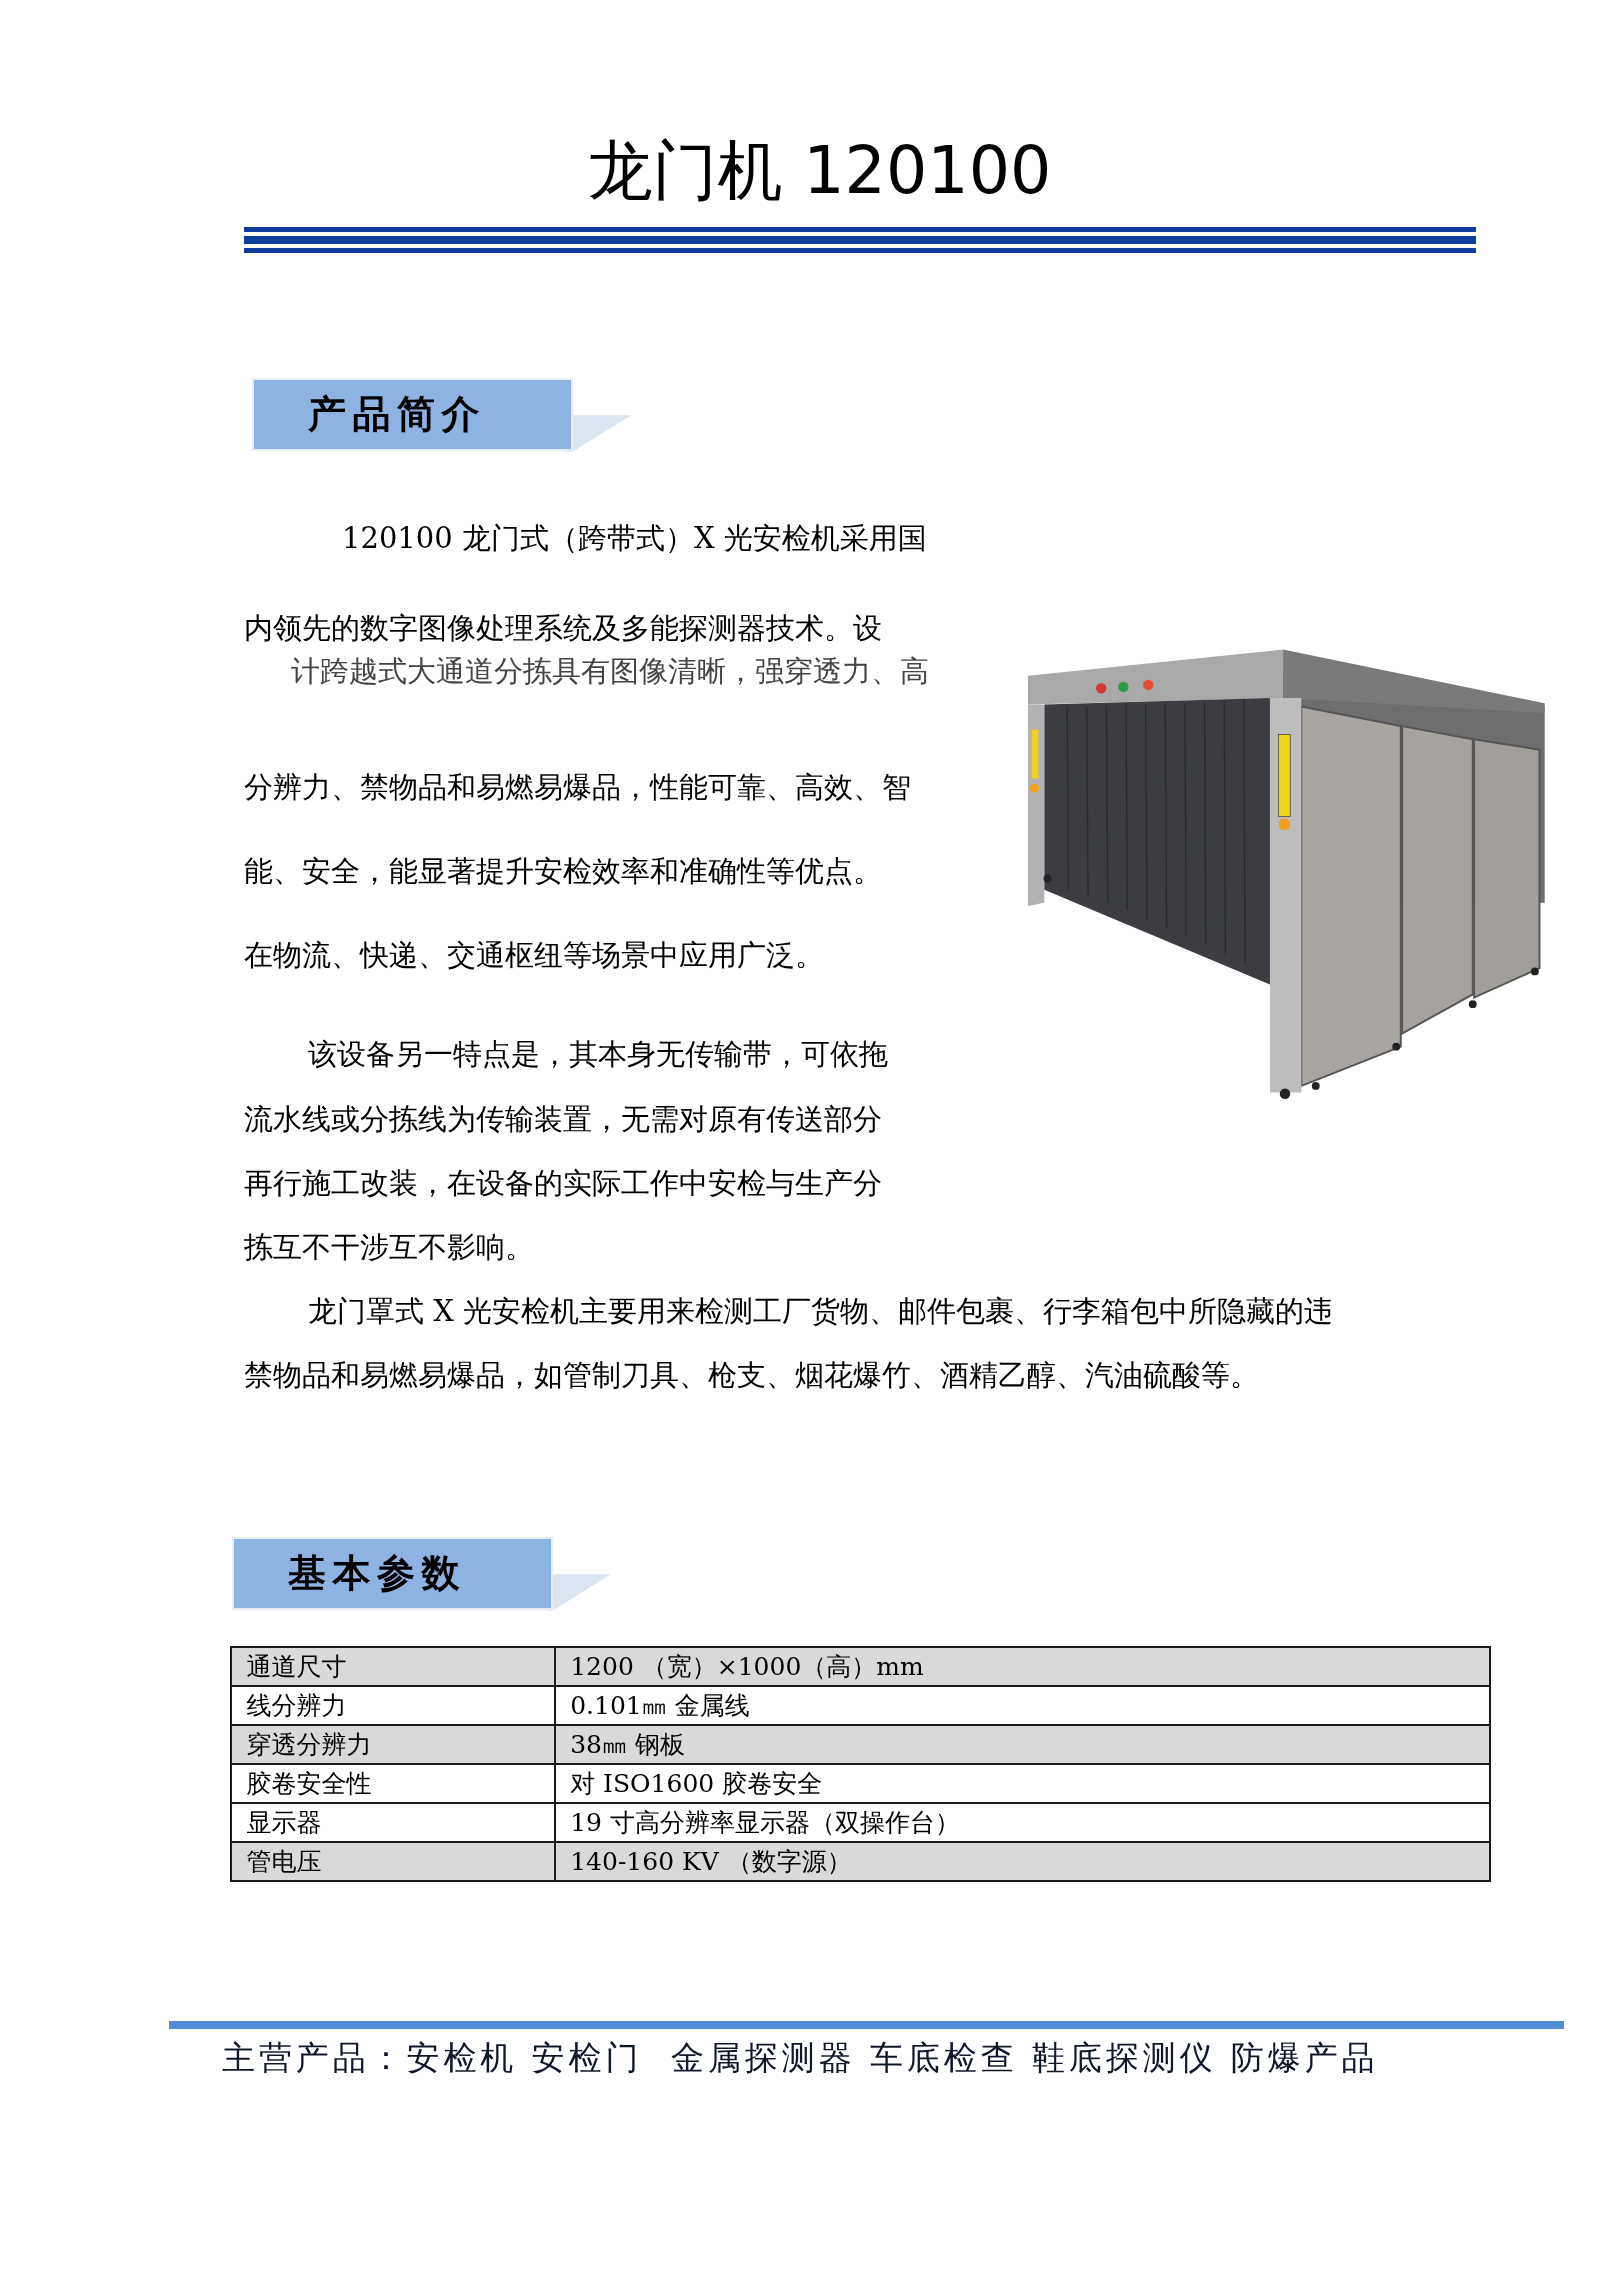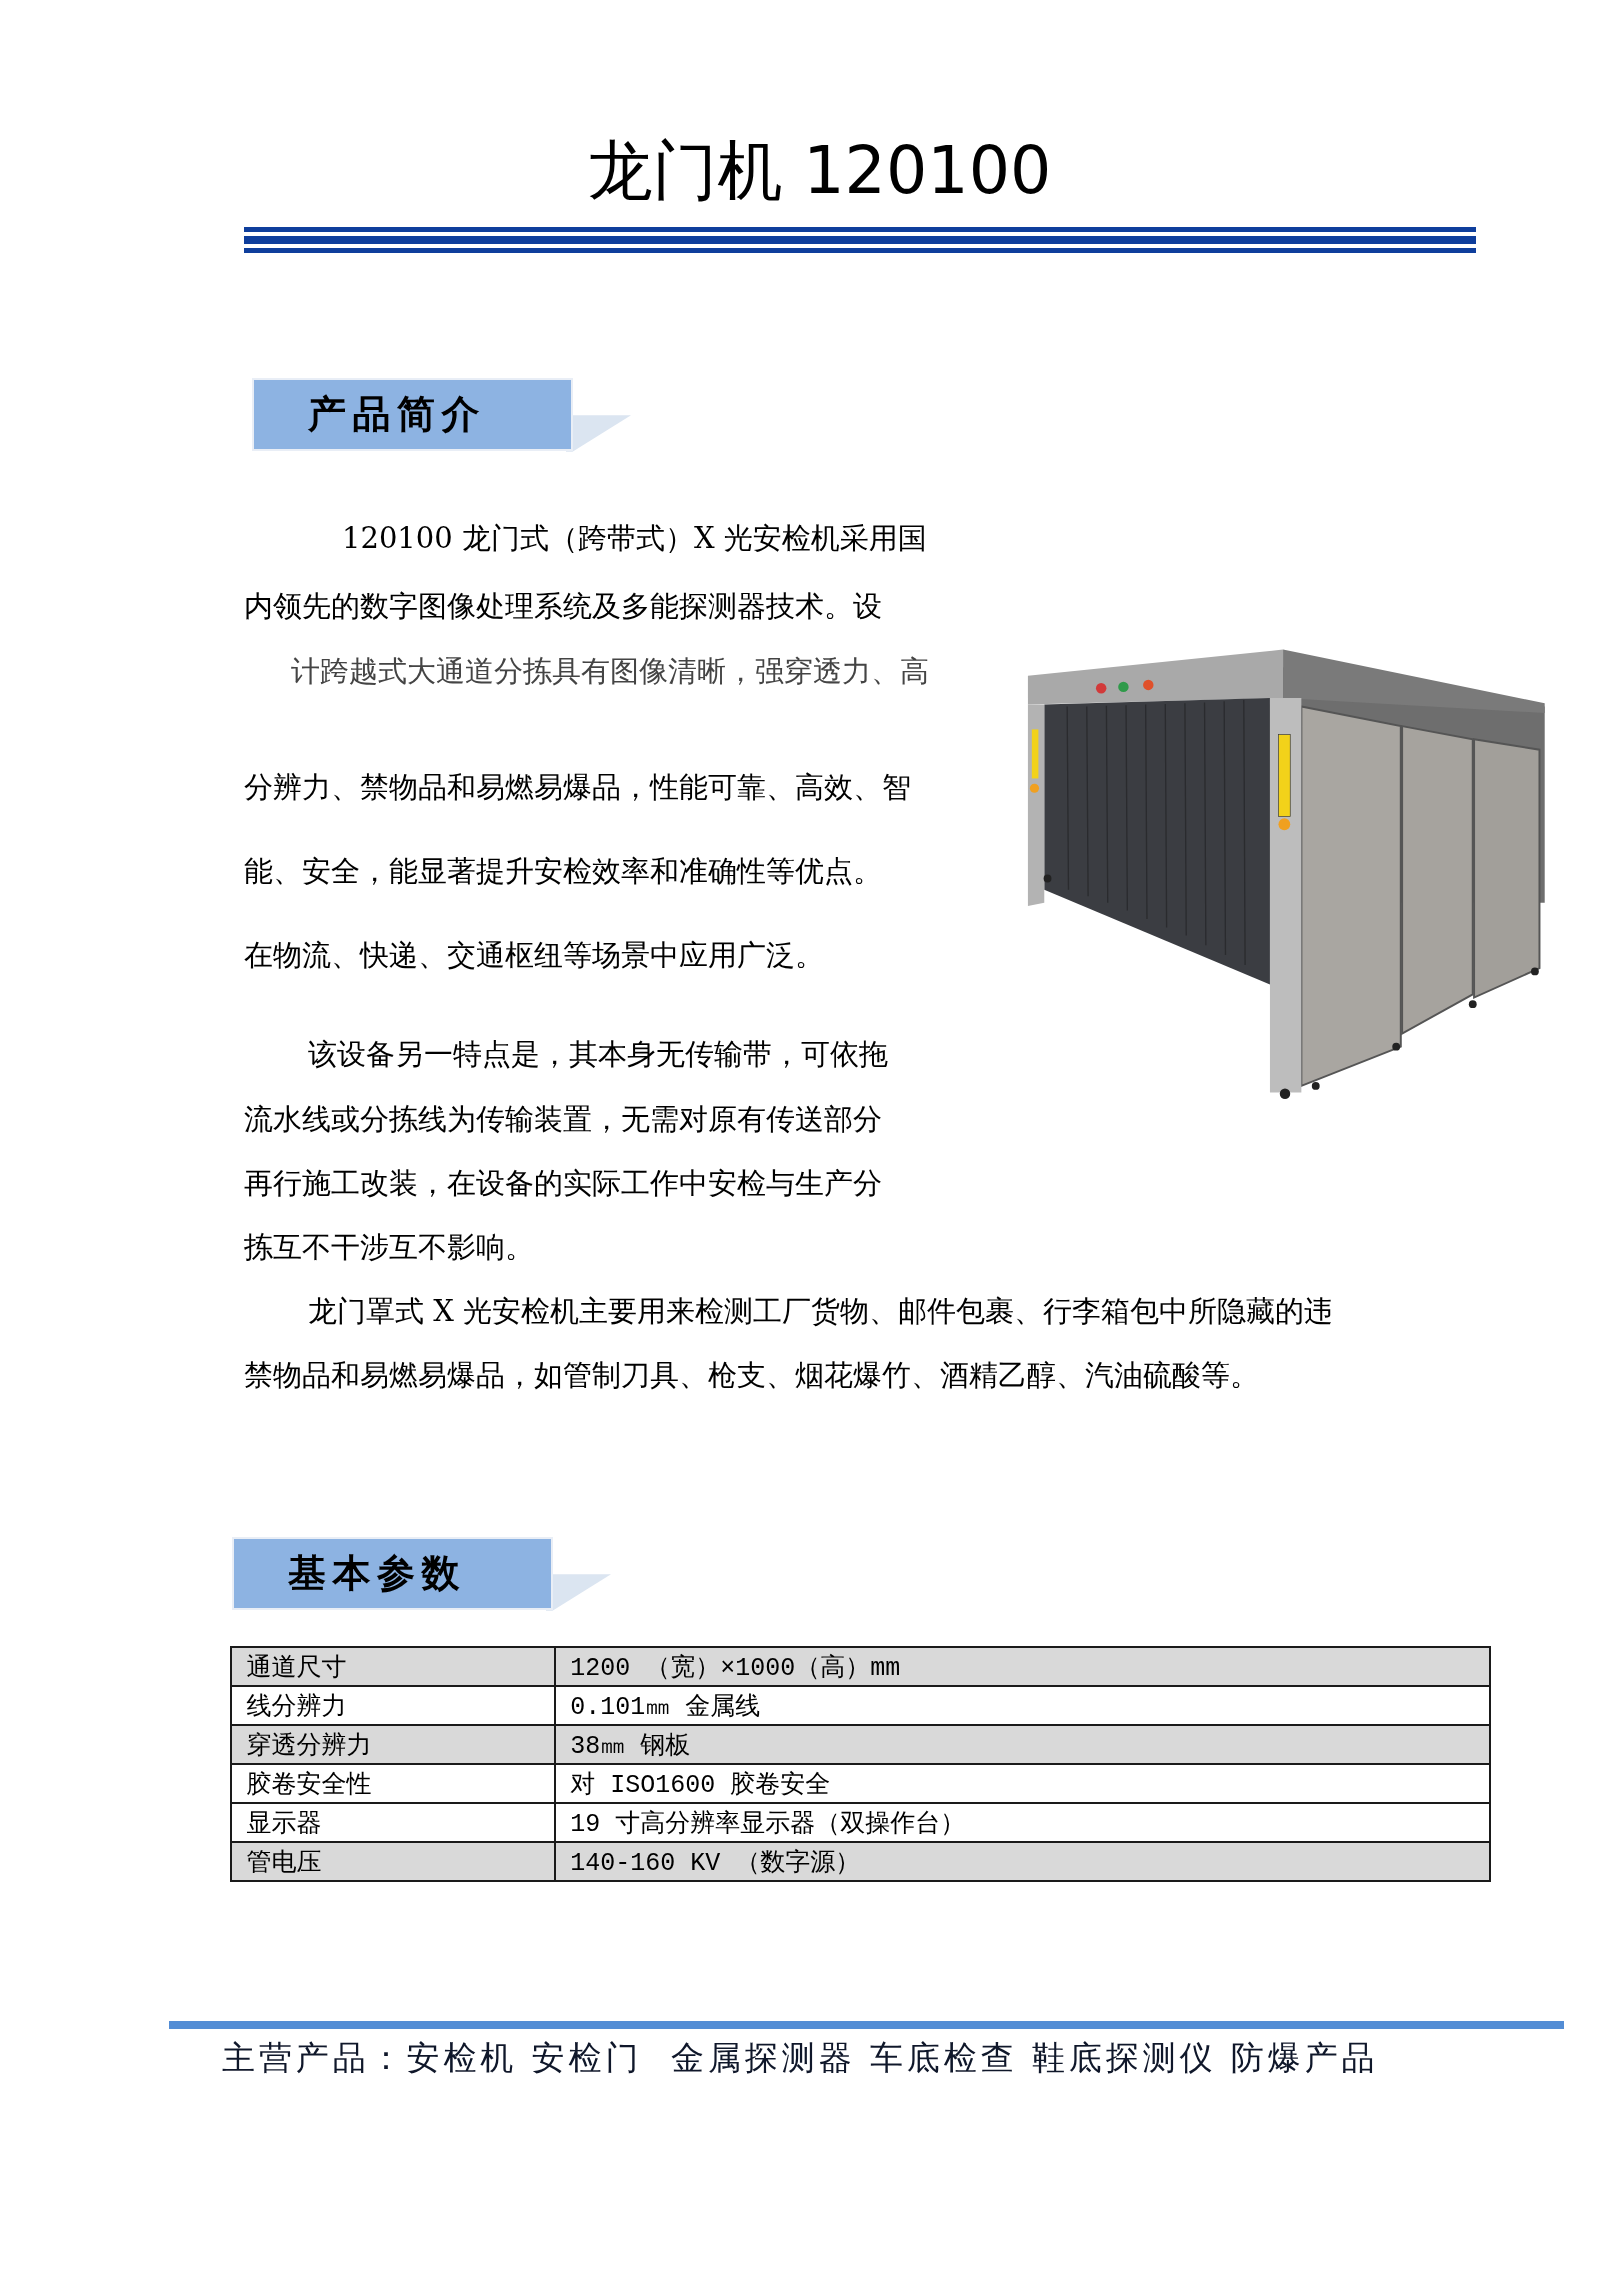--- a/index.html
+++ b/index.html
@@ -18,21 +18,21 @@
   .section-tag { position: absolute; height: 71px; padding-left: 6px; }
   .section-tag .tab { position: absolute; left: 0; top: 0; height: 100%; background: #8db3e2;
      border: 2px solid #e9eef6; box-sizing: border-box; }
   .section-tag .label { position: absolute; top: 0; height: 100%; display: flex; align-items: center;
      font-family: "DejaVu Serif", "Liberation Serif", serif; font-weight: bold; font-size: 38px; letter-spacing: 6.5px; }
   .intro-line { position: absolute; left: 244px; font-size: 29px; white-space: nowrap; line-height: 39px; }
 
   .product-photo { position: absolute; left: 1008px; top: 628px; width: 537px; height: 471px; }
 
   .spec-table { position: absolute; left: 230px; top: 1646px; width: 1261px; border-collapse: collapse;
-    font-size: 25px; font-family: Liberation Mono, monospace; }
+    font-size: 25px; }
   .spec-table td { border: 2px solid #1a1a1a; padding: 0 14.4px; height: 37px; vertical-align: middle; white-space: nowrap; }
   .spec-table tr.shade td { background: #d9d9d9; }
   .spec-table td.k { width: 293px; }
 
   .footer-bar { position: absolute; left: 169px; top: 2021px; width: 1395px; height: 7.9px; background: #538dd5; }
   .footer-text { position: absolute; left: 222px; top: 2036px; font-size: 33px; font-weight: normal;
      color: #0f172a; letter-spacing: 3.9px; white-space: pre; }
 </style>
 </head>
 <body>
@@ -45,21 +45,21 @@
 <div class="section-tag" style="left:252px; top:378px; width:380px; height:73px;">
   <svg style="position:absolute; left:314px; top:37px;" width="65" height="37" viewBox="0 0 100 56">
     <polygon points="0,0 100,0 10,56 0,56" fill="#dbe5f1"></polygon>
   </svg>
   <div class="tab" style="width:321px;"></div>
   <div class="label" style="left:56px;">产品简介</div>
 </div>
 
 <div>
   <div class="intro-line" style="top:519px; left:342px;">120100 龙门式（跨带式）X 光安检机采用国</div>
-  <div class="intro-line" style="top:587px;">内领先的数字图像处理系统及多能探测器技术。设</div>
+  <div class="intro-line" style="top:609px;">内领先的数字图像处理系统及多能探测器技术。设</div>
   <div class="intro-line" style="top:652px; color:#444;margin-left:47px;">计跨越式大通道分拣具有图像清晰，强穿透力、高</div>
   <div class="intro-line" style="top:768px;">分辨力、禁物品和易燃易爆品，性能可靠、高效、智</div>
   <div class="intro-line" style="top:852px;">能、安全，能显著提升安检效率和准确性等优点。</div>
   <div class="intro-line" style="top:936px;">在物流、快递、交通枢纽等场景中应用广泛。</div>
 </div>
 
 <div>
   <div class="intro-line" style="top:1035px; left:308px;">该设备另一特点是，其本身无传输带，可依拖</div>
   <div class="intro-line" style="top:1100px;">流水线或分拣线为传输装置，无需对原有传送部分</div>
   <div class="intro-line" style="top:1164px;">再行施工改装，在设备的实际工作中安检与生产分</div>

